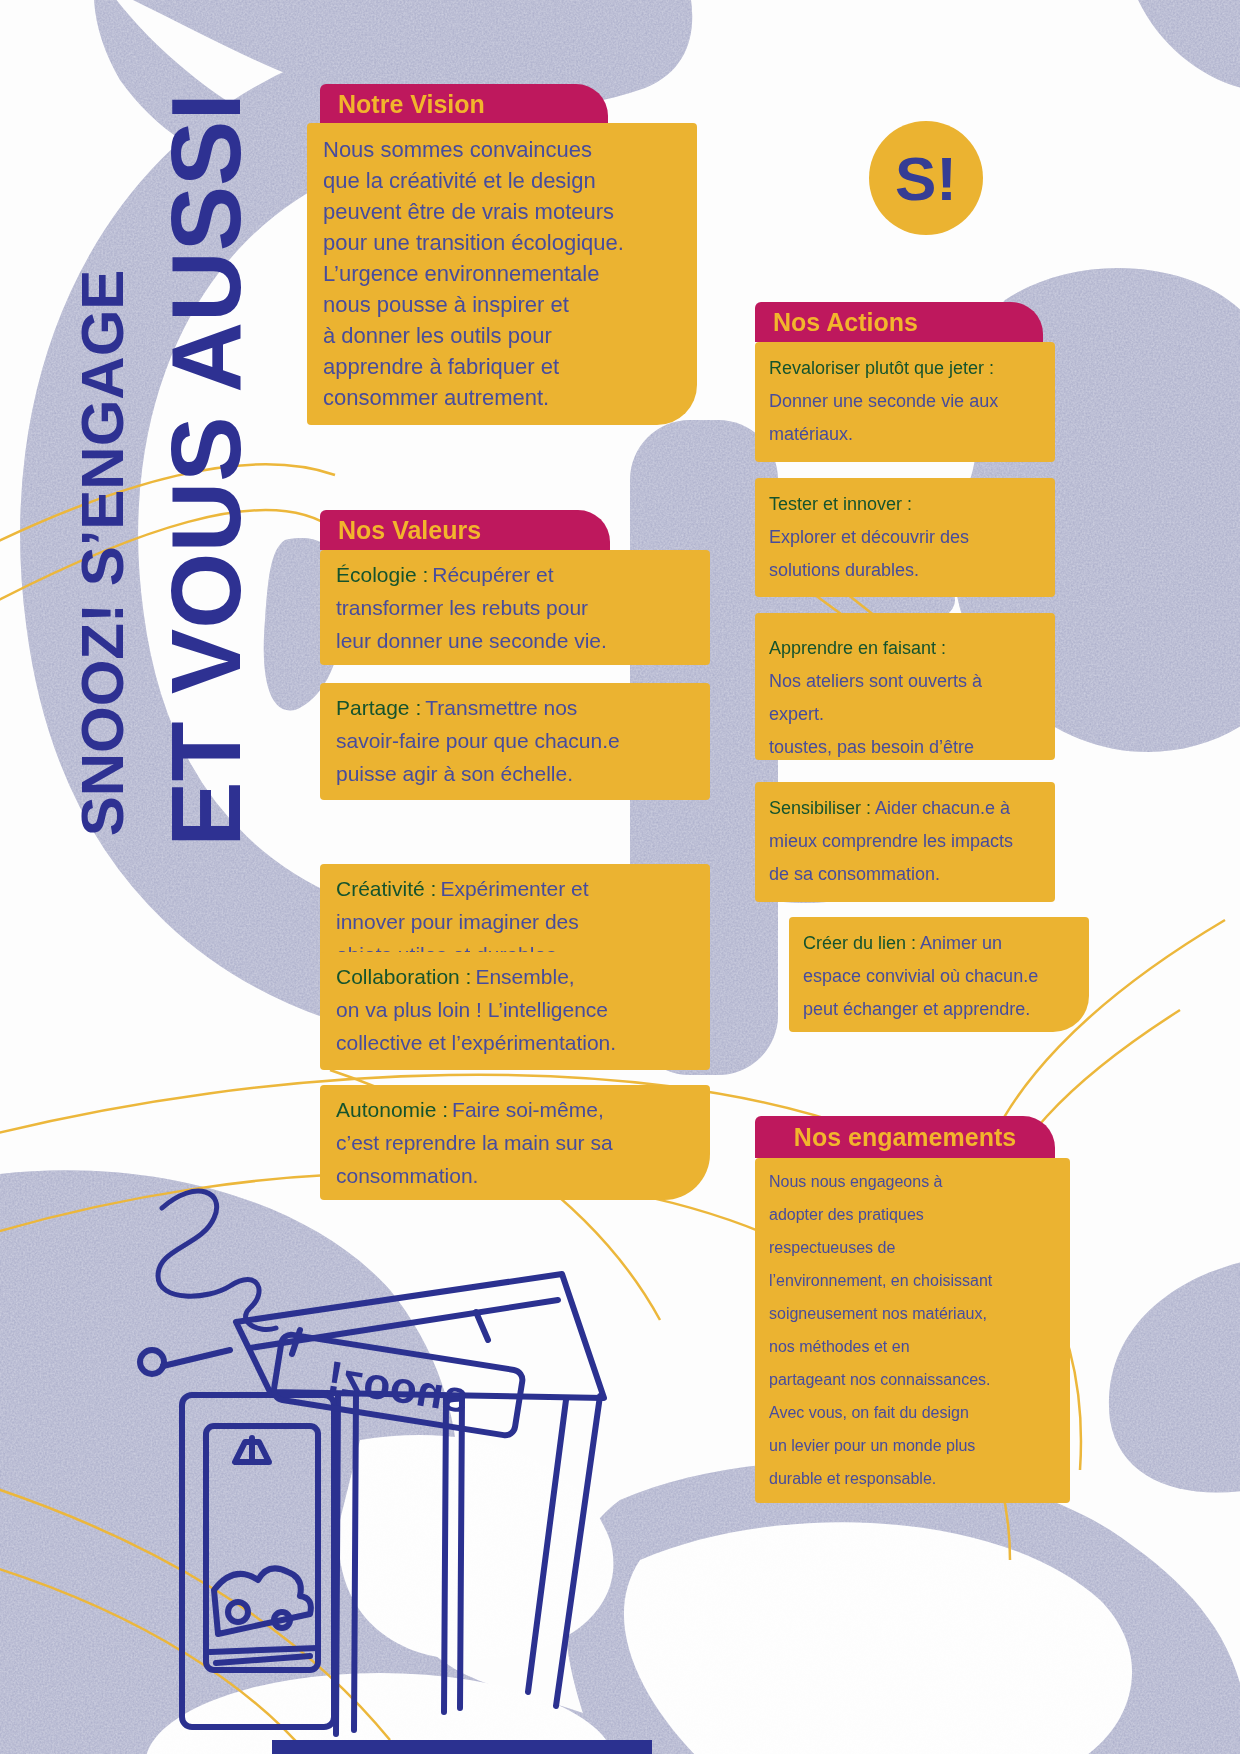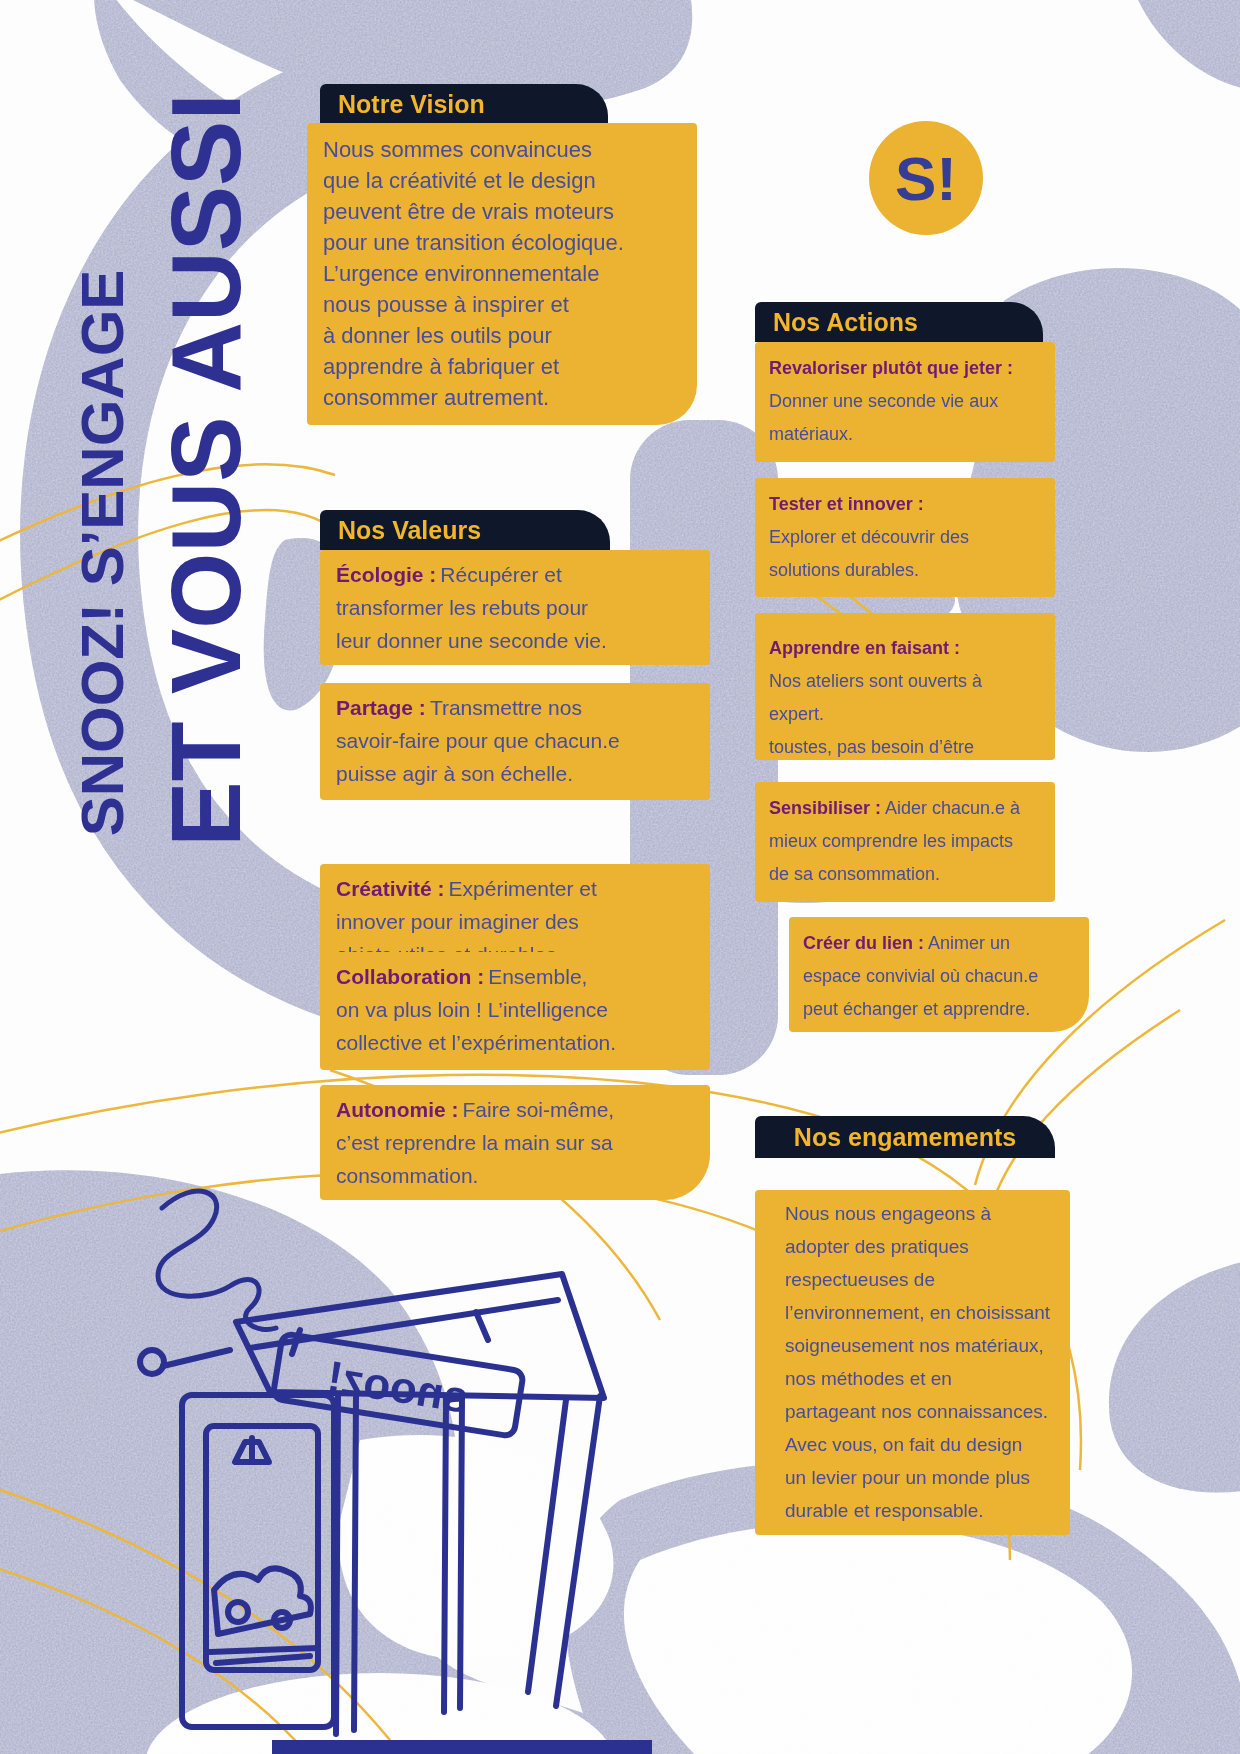--- a/index.html
+++ b/index.html
@@ -11,52 +11,52 @@
   .bg-art{position:absolute;left:0;top:0;width:1240px;height:1754px;z-index:0;}
   
   .title{
     position:absolute;transform:rotate(-90deg);color:#2E3192;font-weight:bold;
     text-align:center;white-space:nowrap;z-index:2;
   }
   .title-small{left:-227px;top:518px;width:660px;height:70px;font-size:60px;letter-spacing:0;}
   .title-big{left:-218px;top:413px;width:850px;height:114px;font-size:98px;letter-spacing:0;}
   
   .tab{
-    position:absolute;background:#0f172a;color:#F2B52C;font-weight:bold;
+    position:absolute;background:#be185d;color:#F2B52C;font-weight:bold;
     box-sizing:border-box;padding:0 18px;border-radius:6px 32px 0 0;z-index:3;
     font-size:25px;
   }
   #tab-vision{left:320px;top:84px;width:288px;height:39px;line-height:40px;}
   #tab-valeurs{left:320px;top:510px;width:290px;height:40px;line-height:41px;}
   #tab-actions{left:755px;top:302px;width:288px;height:40px;line-height:41px;}
   #tab-engagements{left:755px;top:1116px;width:300px;height:42px;line-height:43px;text-align:center;}
   
   .card{
     position:absolute;background:#EBB331;color:#474C9D;box-sizing:border-box;
     border-radius:4px;z-index:2;
   }
   .card .ln{display:block;white-space:nowrap;}
-  .card .lead{font-weight:bold;color:#701a75;}
+  .card .lead{font-weight:normal;color:#14532d;}
   .card .first{margin-left:4px;}
   .l-col{left:320px;width:390px;font-size:21px;line-height:33px;padding:8px 16px;}
   .r-col{left:755px;width:300px;font-size:18px;line-height:33px;padding:10px 14px;}
   #card-vision{left:307px;top:123px;width:390px;height:302px;font-size:22px;line-height:31px;
                padding:11px 16px;border-radius:4px 4px 40px 4px;}
   #card-ecologie{top:550px;height:115px;}
   #card-partage{top:683px;height:117px;}
   #card-creativite{top:818px;height:119px;margin-top:46px;}
   #card-collaboration{top:952px;height:118px;}
   #card-autonomie{top:1085px;height:115px;border-radius:4px 4px 46px 4px;}
   #card-revaloriser{top:342px;height:120px;}
   #card-tester{top:478px;height:119px;}
   #card-apprendre{top:613px;height:147px;padding-top:19px;}
   #card-sensibiliser{top:782px;height:120px;}
   #card-creer{top:917px;height:115px;border-radius:4px 4px 36px 4px;margin-left:34px;}
-  #card-engagements{left:755px;top:1158px;width:315px;height:345px;font-size:19px;
-                    line-height:33px;padding:7px 30px;margin-top:32px;}
+  #card-engagements{left:755px;top:1158px;width:315px;height:345px;font-size:16px;
+                    line-height:33px;padding:7px 14px;}
   
   .logo{
     position:absolute;left:869px;top:121px;width:114px;height:114px;border-radius:50%;
     background:#EBB331;color:#363D94;font-weight:bold;font-size:62px;
     display:flex;align-items:center;justify-content:center;z-index:2;
   }
 </style>
 </head>
 <body>
 

